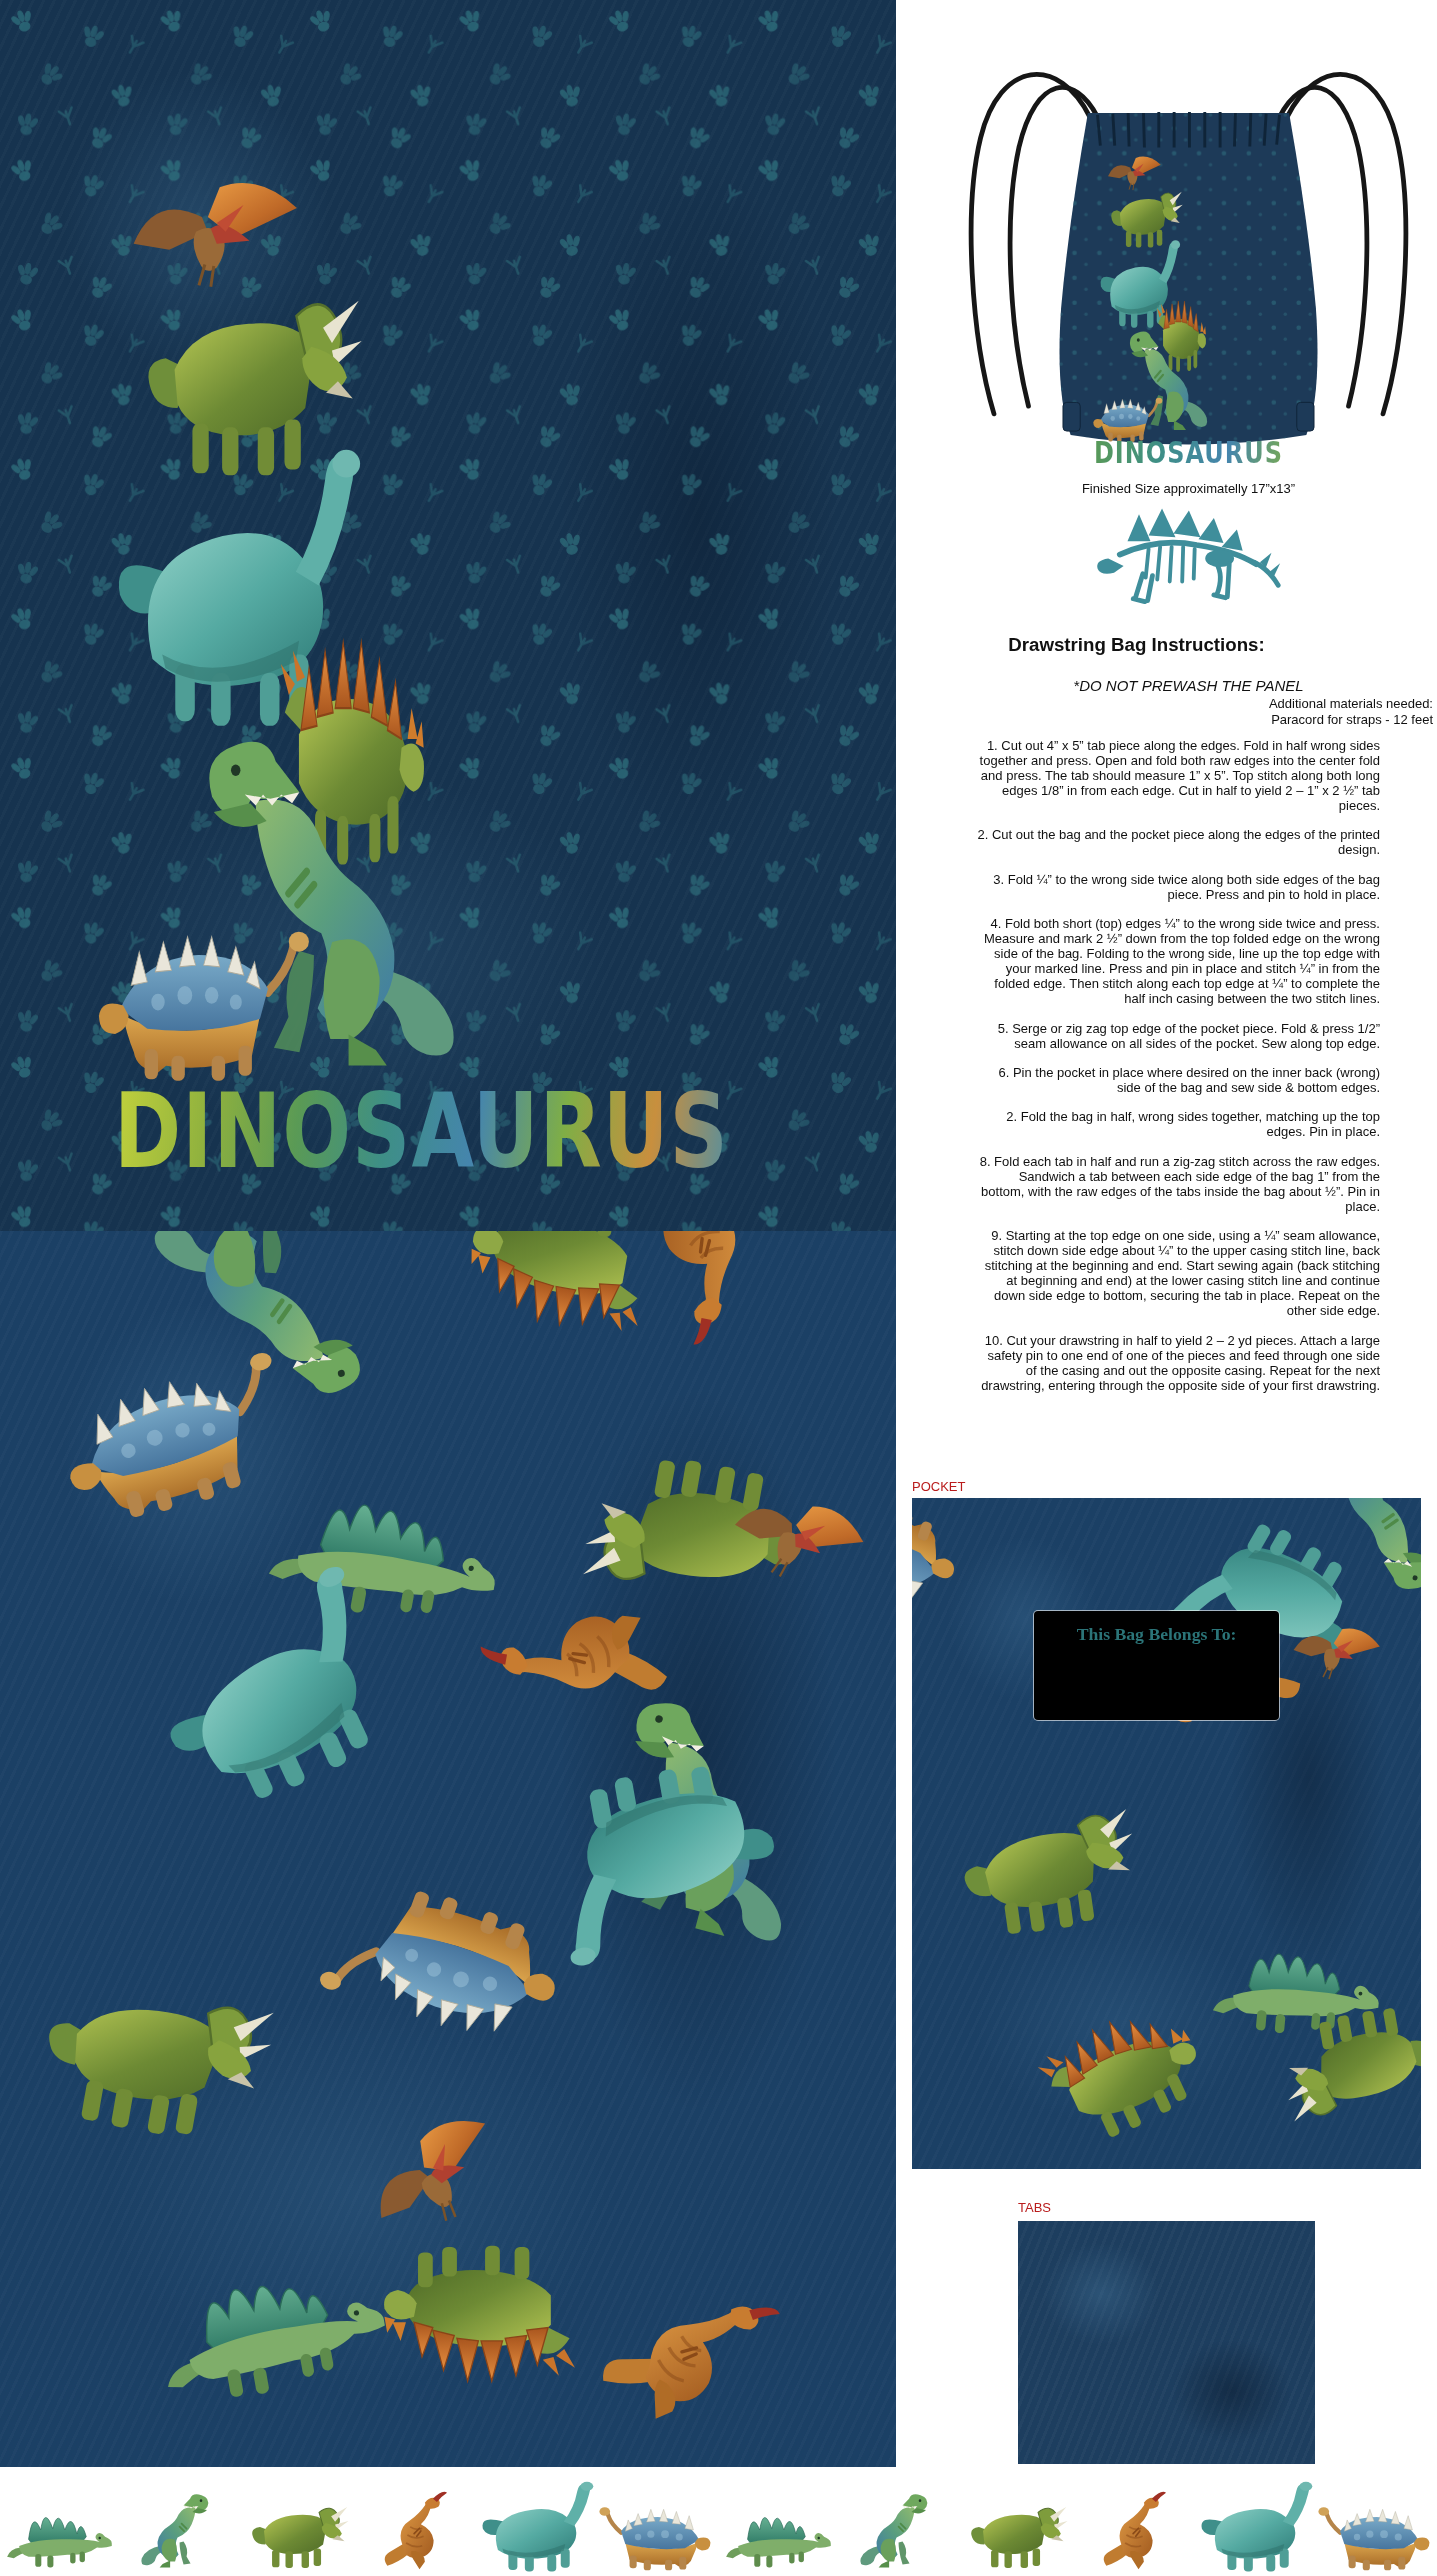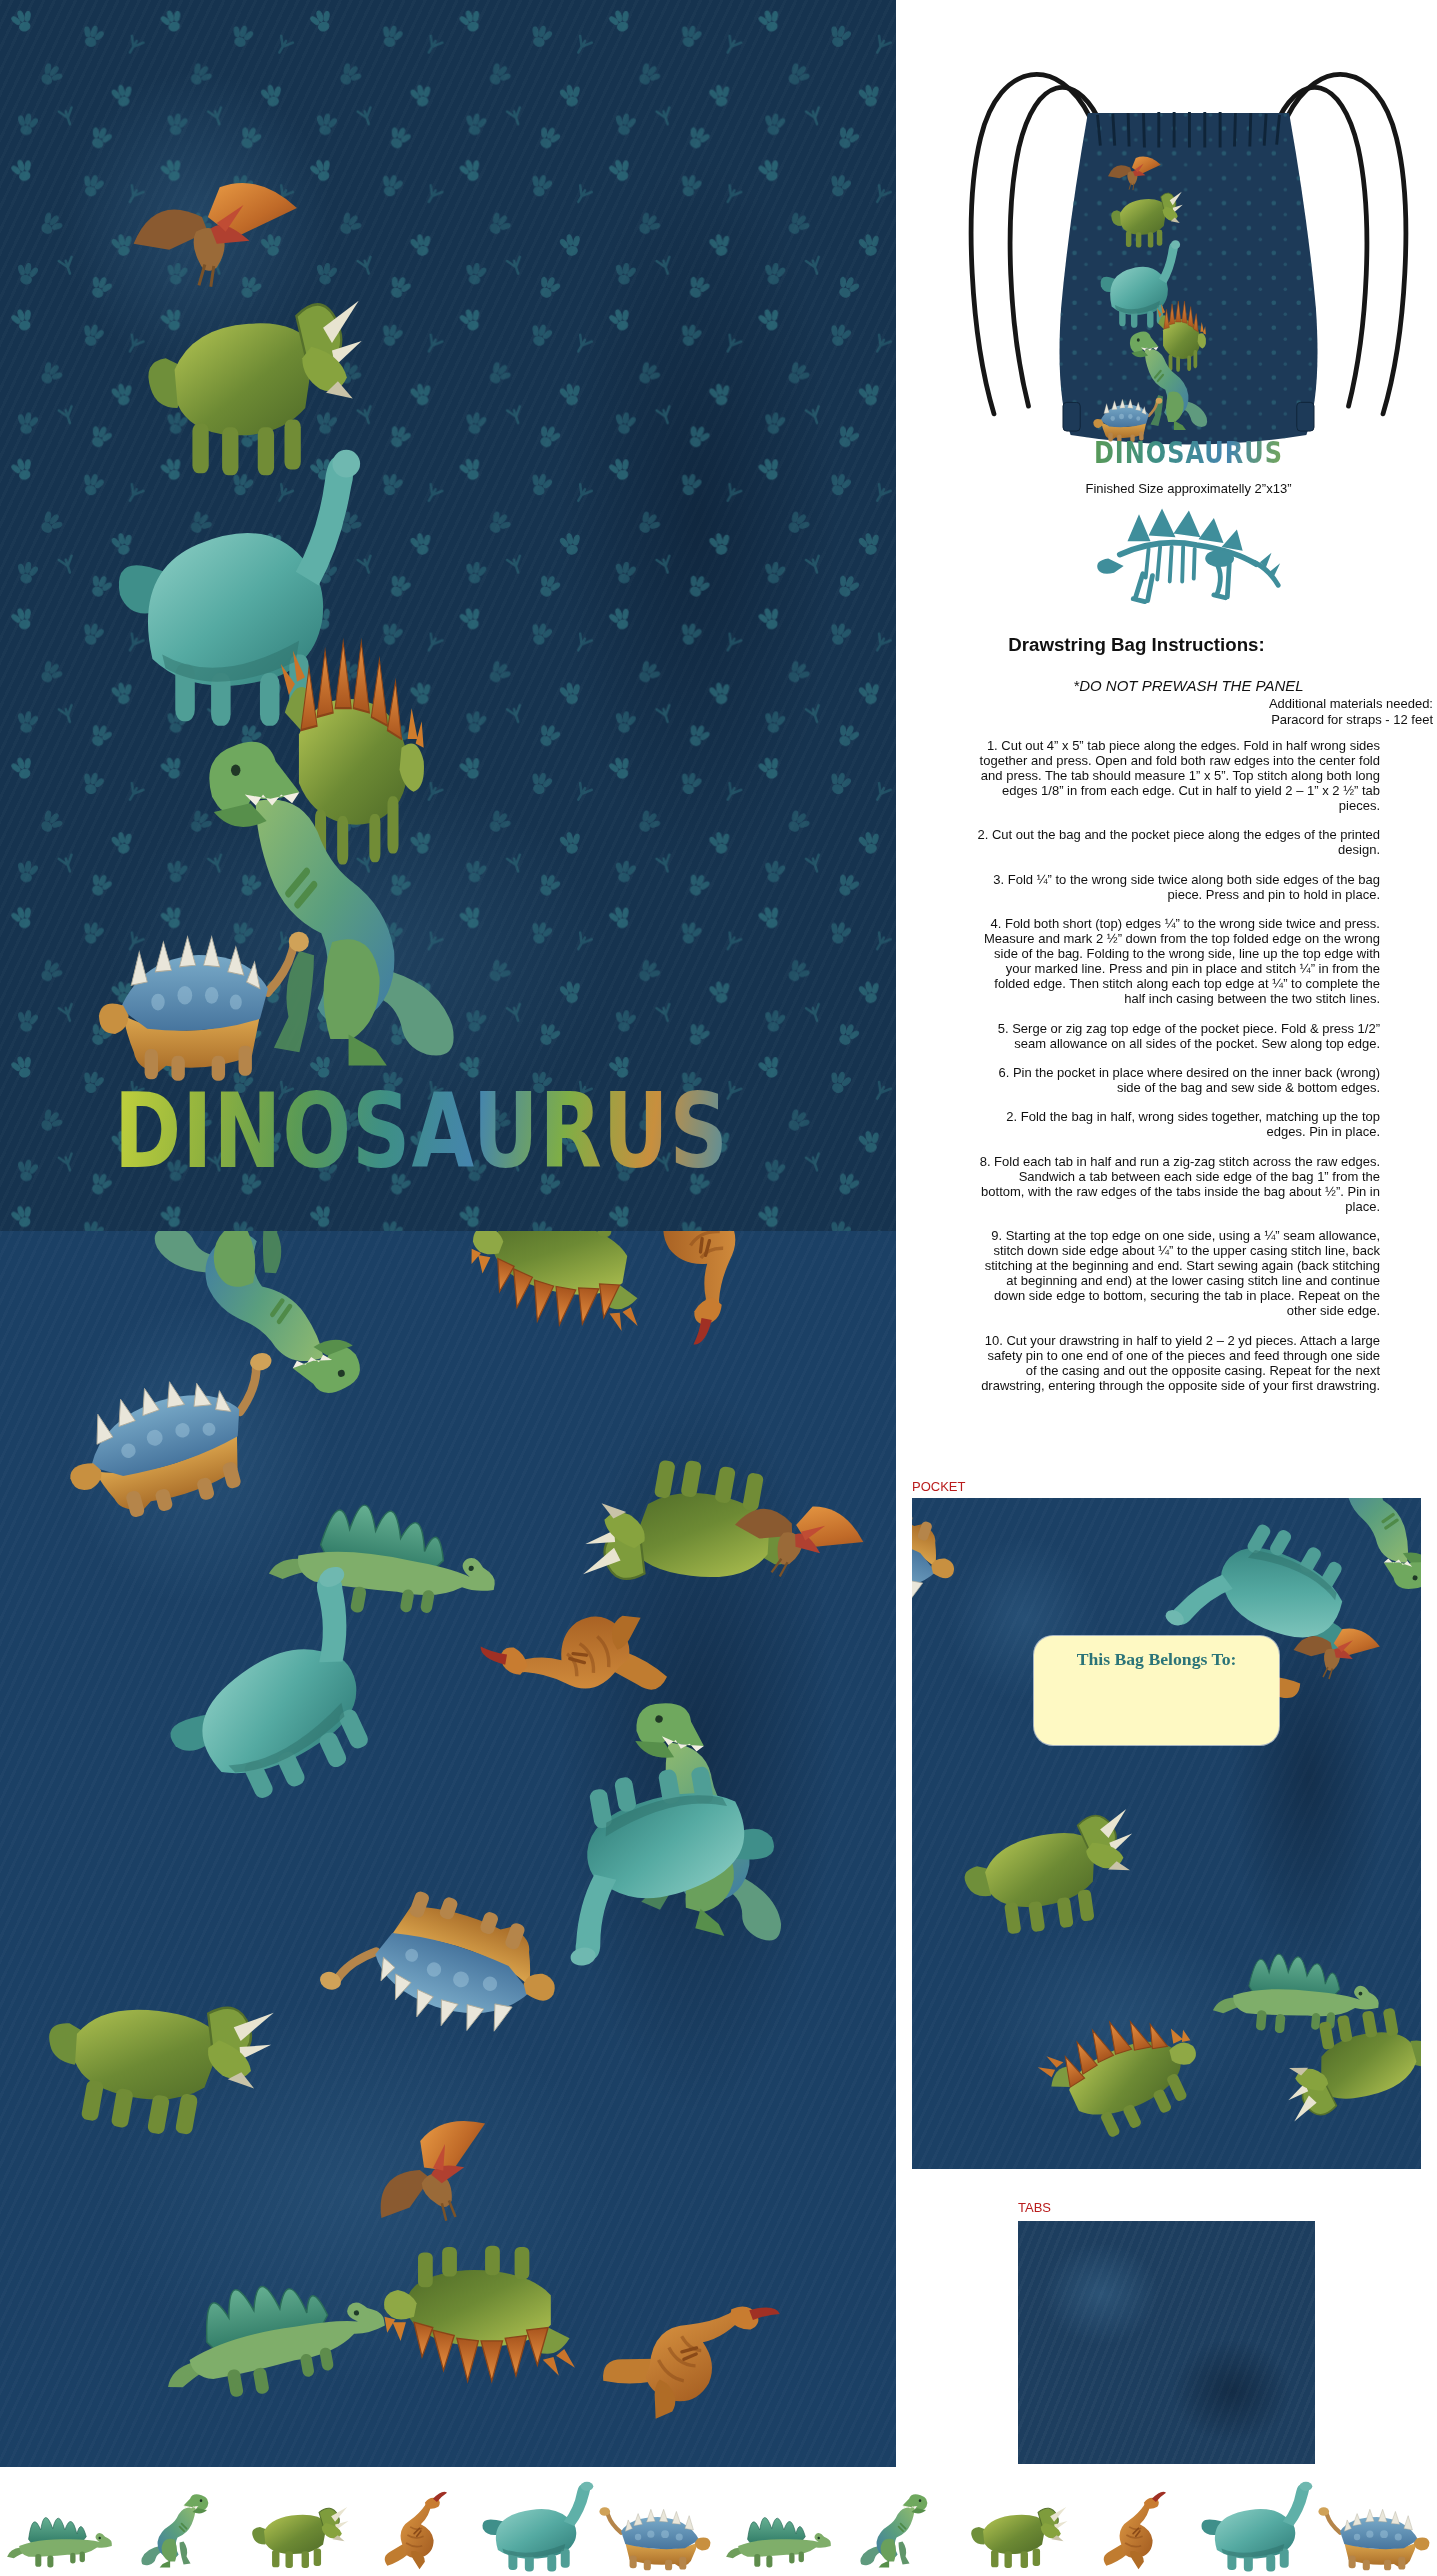--- a/index.html
+++ b/index.html
@@ -37,22 +37,22 @@
                font-family:"Liberation Sans",sans-serif;}
   .warn{left:944px;top:677px;width:489px;text-align:center;font-size:15px;font-style:italic;}
   .mats{left:944px;top:696px;width:489px;text-align:right;font-size:13px;line-height:16.3px;}
   .steps{left:974px;top:738px;width:406px;}
   .steps p{margin:0 0 14.4px 0;font-size:13px;line-height:15px;text-align:right;}
   .small-label{font-size:13px;color:#b91c1c;}
   .pocket-label{left:912px;top:1479px;}
   .tabs-label{left:1018px;top:2200px;}
 
   
-  .plate{left:122px;top:113px;width:245px;height:109px;background:#fef9c3;border-radius:19px;
-         text-align:center;box-shadow:0 0 0 1px rgba(255,255,255,.6);margin-top:25px;}
+  .plate{left:122px;top:113px;width:245px;height:109px;background:#000000;border-radius:4px;
+         text-align:center;box-shadow:0 0 0 1px rgba(255,255,255,.6);}
   .plate span{display:inline-block;margin-top:13.4px;font-family:"Liberation Serif",serif;font-weight:bold;
               font-size:17.7px;color:#2b7478;}
 
   .bagwrap{left:944px;top:21px;width:489px;height:458px;}
   .skel{left:1091px;top:502px;width:192px;height:109px;}
   .strip{left:0;top:2468px;width:1438px;height:108px;background:#fff;}
 </style>
 </head>
 <body>
 
@@ -319,21 +319,21 @@
         <use href="#dino-tric" transform="translate(172,168) scale(0.52,0.64)"></use>
         <use href="#dino-bronto" transform="translate(158,222) scale(0.56,0.76)"></use>
         <use href="#dino-stego" transform="translate(222,282) scale(0.36,0.73)"></use>
         <use href="#dino-trex" transform="translate(178,312) scale(0.60,0.70)"></use>
         <use href="#dino-anky" transform="translate(152,390) scale(0.46,0.52)"></use>
       </g>
     </svg>
     <div class="abs logo bag-logo">DINOSAURUS</div>
   </div>
 
-  <div class="abs caption">Finished Size approximatelly 2”x13”</div>
+  <div class="abs caption">Finished Size approximatelly 17”x13”</div>
 
   <svg class="abs skel" viewBox="0 0 200 112">
     <g fill="#3f8e9b" stroke="#3f8e9b">
       <path d="M38,40 L50,12 L62,40 Z M60,34 L74,6 L88,36 Z M86,32 L102,8 L114,36 Z M112,38 L128,16 L138,42 Z M136,46 L152,28 L158,50 Z" stroke="none"></path>
       <path d="M30,54 Q70,36 110,44 Q150,50 172,64" fill="none" stroke-width="6" stroke-linecap="round"></path>
       <path d="M18,58 Q4,60 7,69 Q10,76 24,73 L34,66 Z" stroke="none"></path>
       <path d="M60,48 L57,78 M72,46 L69,80 M84,46 L82,82 M96,46 L95,82 M108,48 L107,79" fill="none" stroke-width="4" stroke-linecap="round"></path>
       <ellipse cx="134" cy="58" rx="15" ry="9" stroke="none"></ellipse>
       <path d="M54,74 L46,100 M64,76 L59,102 M44,100 L56,103 M130,62 Q139,76 131,96 M144,64 L142,98 M128,96 L140,99" fill="none" stroke-width="5" stroke-linecap="round"></path>
       <path d="M170,62 Q186,70 195,86" fill="none" stroke-width="5" stroke-linecap="round"></path>

